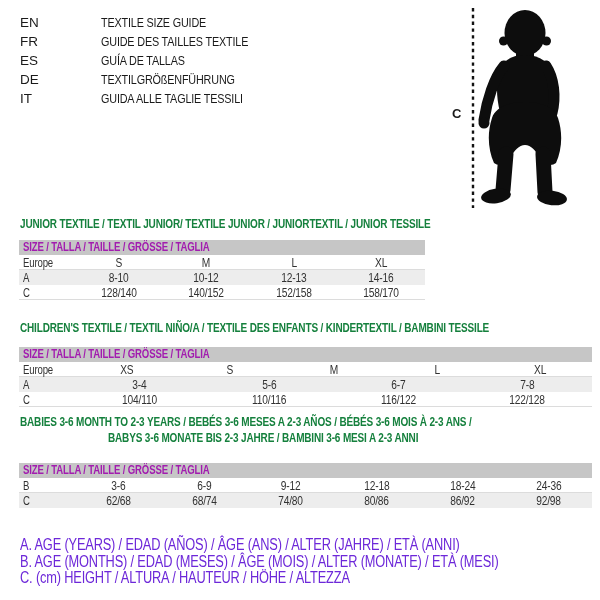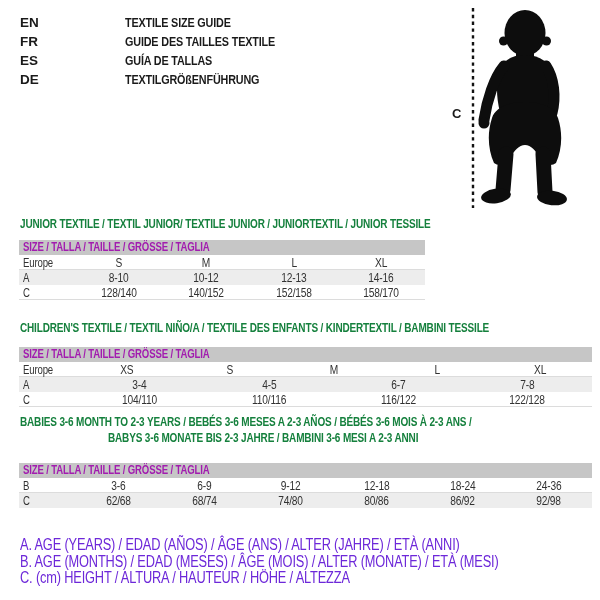--- a/index.html
+++ b/index.html
@@ -6,21 +6,21 @@
   #canvas{
     position:relative;width:600px;height:600px;background:#fff;overflow:hidden;
     font-family:"Liberation Sans",sans-serif;color:var(--text-dark,#1a1a1a);
     -webkit-font-smoothing:antialiased;
   }
   .cond{display:inline-block;transform:scaleX(0.8);transform-origin:0 50%;white-space:nowrap;letter-spacing:-0.2px;}
   .cond-c{display:inline-block;transform:scaleX(0.85);transform-origin:50% 50%;white-space:nowrap;letter-spacing:-0.2px;}
 
   
   .lang-block{position:absolute;top:13px;left:20px;}
-  .lang-row{display:flex;height:19px;line-height:19px;font-weight:700;font-size:13.5px;gap:24px;}
+  .lang-row{display:flex;height:19px;line-height:19px;font-weight:400;font-size:13.5px;}
   .lang-code{width:40px;flex:0 0 40px;}
   .lang-title{flex:1;margin-left:41px;}
 
   
   .dash-line{position:absolute;left:471px;top:8px;}
   .height-label{position:absolute;left:452px;top:106px;font-weight:700;font-size:13px;}
   .silhouette{position:absolute;left:478px;top:6px;}
 
   
   .tbl-title{position:absolute;left:20px;font-weight:700;font-size:12.5px;line-height:16px;color:#15803d;}
@@ -54,20 +54,24 @@
       <span class="lang-code">FR</span>
       <span class="lang-title"><span class="cond">GUIDE DES TAILLES TEXTILE</span></span>
     </div>
     <div class="lang-row">
       <span class="lang-code">ES</span>
       <span class="lang-title"><span class="cond">GUÍA DE TALLAS</span></span>
     </div>
     <div class="lang-row">
       <span class="lang-code">DE</span>
       <span class="lang-title"><span class="cond">TEXTILGRÖßENFÜHRUNG</span></span>
+    </div>
+    <div class="lang-row">
+      <span class="lang-code">IT</span>
+      <span class="lang-title"><span class="cond">GUIDA ALLE TAGLIE TESSILI</span></span>
     </div>
   </div>
 
   <div class="dash-line">
     <svg width="4" height="200">
       <line x1="2" y1="0" x2="2" y2="200" stroke="#121212" stroke-width="2.4" stroke-dasharray="3.4 3.4"></line>
     </svg>
   </div>
   <div class="height-label">C</div>
   <div class="silhouette">
@@ -124,21 +128,21 @@
       <span class="cl"><span class="cond">Europe</span></span>
       <span class="cv"><span class="cond-c">XS</span></span>
       <span class="cv"><span class="cond-c">S</span></span>
       <span class="cv"><span class="cond-c">M</span></span>
       <span class="cv"><span class="cond-c">L</span></span>
       <span class="cv"><span class="cond-c">XL</span></span>
     </div>
     <div class="trow alt">
       <span class="cl"><span class="cond">A</span></span>
       <span class="cv"><span class="cond-c">3-4</span></span>
-      <span class="cv"><span class="cond-c">4-5</span></span>
+      <span class="cv"><span class="cond-c">5-6</span></span>
       <span class="cv"><span class="cond-c">6-7</span></span>
       <span class="cv"><span class="cond-c">7-8</span></span>
     </div>
     <div class="trow">
       <span class="cl"><span class="cond">C</span></span>
       <span class="cv"><span class="cond-c">104/110</span></span>
       <span class="cv"><span class="cond-c">110/116</span></span>
       <span class="cv"><span class="cond-c">116/122</span></span>
       <span class="cv"><span class="cond-c">122/128</span></span>
     </div>

